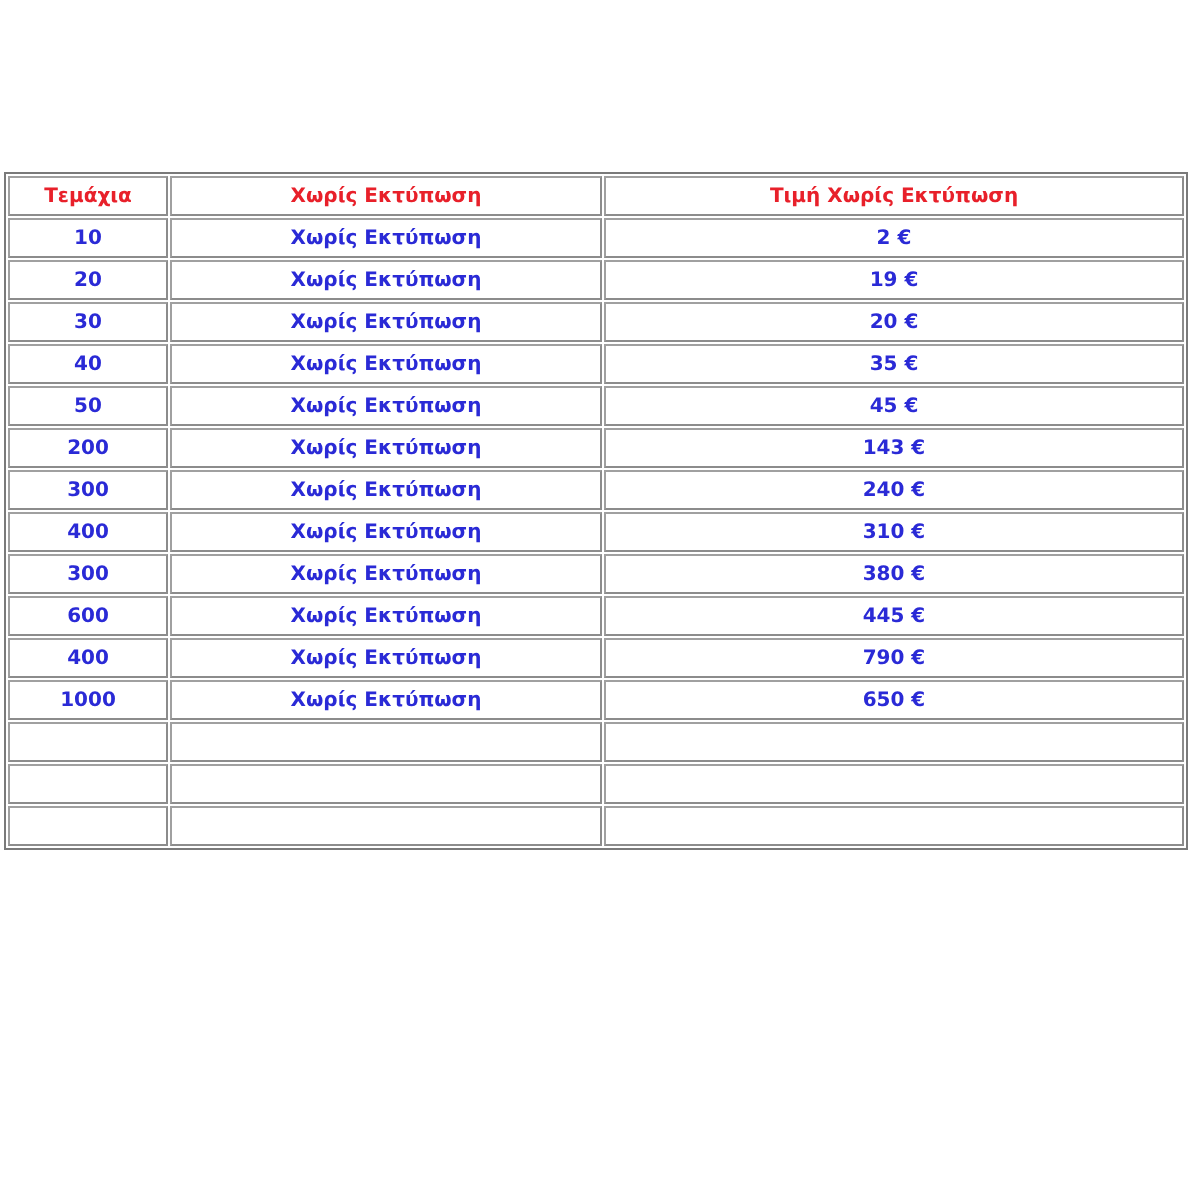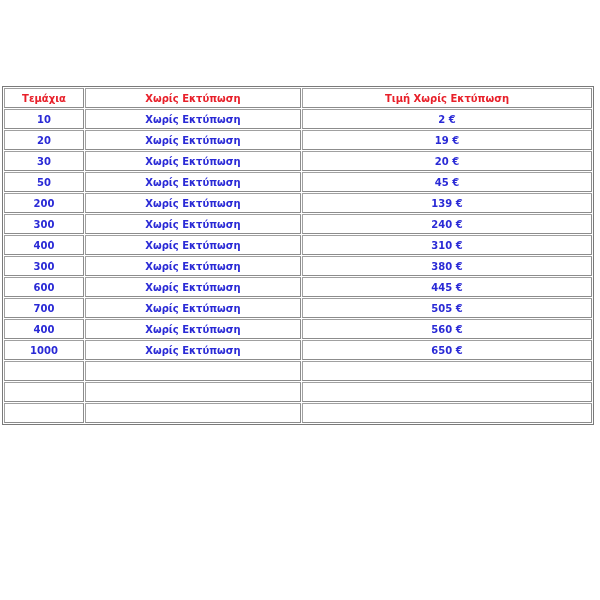--- a/index.html
+++ b/index.html
@@ -79,28 +79,33 @@
         <td>20</td>
         <td>Χωρίς Εκτύπωση</td>
         <td>19 €</td>
       </tr>
       <tr>
         <td>30</td>
         <td>Χωρίς Εκτύπωση</td>
         <td>20 €</td>
       </tr>
       <tr>
+        <td>40</td>
+        <td>Χωρίς Εκτύπωση</td>
+        <td>35 €</td>
+      </tr>
+      <tr>
         <td>50</td>
         <td>Χωρίς Εκτύπωση</td>
         <td>45 €</td>
       </tr>
       <tr>
         <td>200</td>
         <td>Χωρίς Εκτύπωση</td>
-        <td>139 €</td>
+        <td>143 €</td>
       </tr>
       <tr>
         <td>300</td>
         <td>Χωρίς Εκτύπωση</td>
         <td>240 €</td>
       </tr>
       <tr>
         <td>400</td>
         <td>Χωρίς Εκτύπωση</td>
         <td>310 €</td>
@@ -109,28 +114,23 @@
         <td>300</td>
         <td>Χωρίς Εκτύπωση</td>
         <td>380 €</td>
       </tr>
       <tr>
         <td>600</td>
         <td>Χωρίς Εκτύπωση</td>
         <td>445 €</td>
       </tr>
       <tr>
-        <td>700</td>
-        <td>Χωρίς Εκτύπωση</td>
-        <td>505 €</td>
-      </tr>
-      <tr>
         <td>400</td>
         <td>Χωρίς Εκτύπωση</td>
-        <td>560 €</td>
+        <td>790 €</td>
       </tr>
       <tr>
         <td>1000</td>
         <td>Χωρίς Εκτύπωση</td>
         <td>650 €</td>
       </tr>
       <tr>
         <td></td>
         <td></td>
         <td></td>

